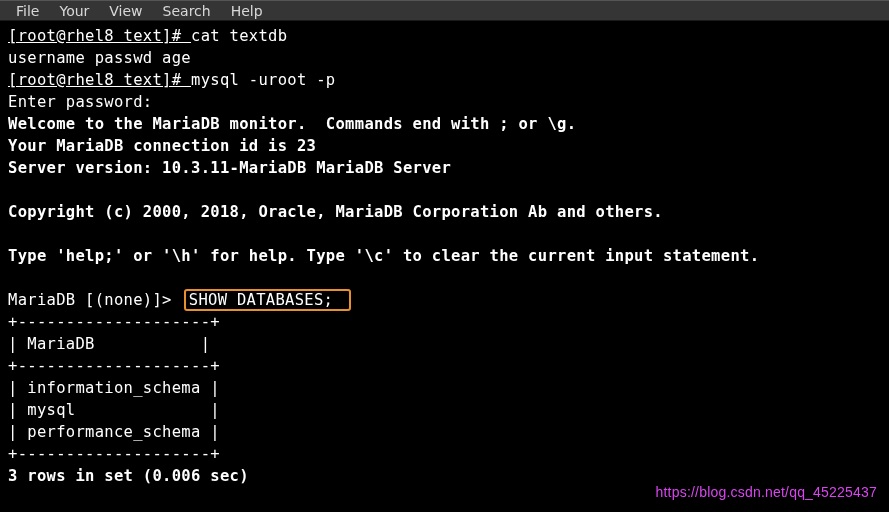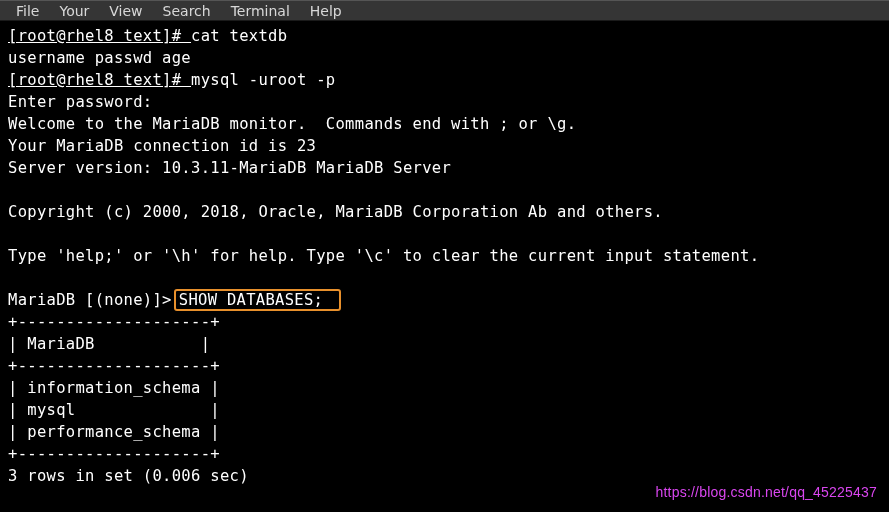--- a/index.html
+++ b/index.html
@@ -29,46 +29,45 @@
     cursor: pointer;
   }
   .terminal {
     padding: 4px 8px 8px 8px;
     color: #ffffff;
     line-height: 22px;
     white-space: pre;
     letter-spacing: 0.3px;
   }
   .prompt { color: #ffffff; text-decoration: underline; }
-  .bold { font-weight: normal; margin-top: 30px; }
+  .bold { font-weight: bold; margin-top: 30px; }
   .highlight {
     border: 2px solid #e8902c;
     border-radius: 3px;
     padding: 0 6px 0 3px;
-    margin-left: 2px;
+    margin-left: 12px;
   }
   .watermark {
     position: absolute;
     right: 12px;
     bottom: 12px;
     color: #d946ef;
     font-family: Arial, sans-serif;
     font-size: 14px;
     letter-spacing: 0.2px;
   }
 </style>
 </head>
 <body>
 
 <div class="menubar">
   <div class="menu-item">File</div>
   <div class="menu-item">Your</div>
   <div class="menu-item">View</div>
   <div class="menu-item">Search</div>
-  <div class="menu-item">Terminal</div>
   <div class="menu-item">Help</div>
 </div>
 
 <div class="terminal"><span class="prompt">[root@rhel8 text]# </span><span>cat textdb</span>
 <span>username passwd age</span>
 <span class="prompt">[root@rhel8 text]# </span><span>mysql -uroot -p</span>
 <span>Enter password:</span>
 <span class="bold">Welcome to the MariaDB monitor.  Commands end with ; or \g.</span>
 <span class="bold">Your MariaDB connection id is 23</span>
 <span class="bold">Server version: 10.3.11-MariaDB MariaDB Server</span>

